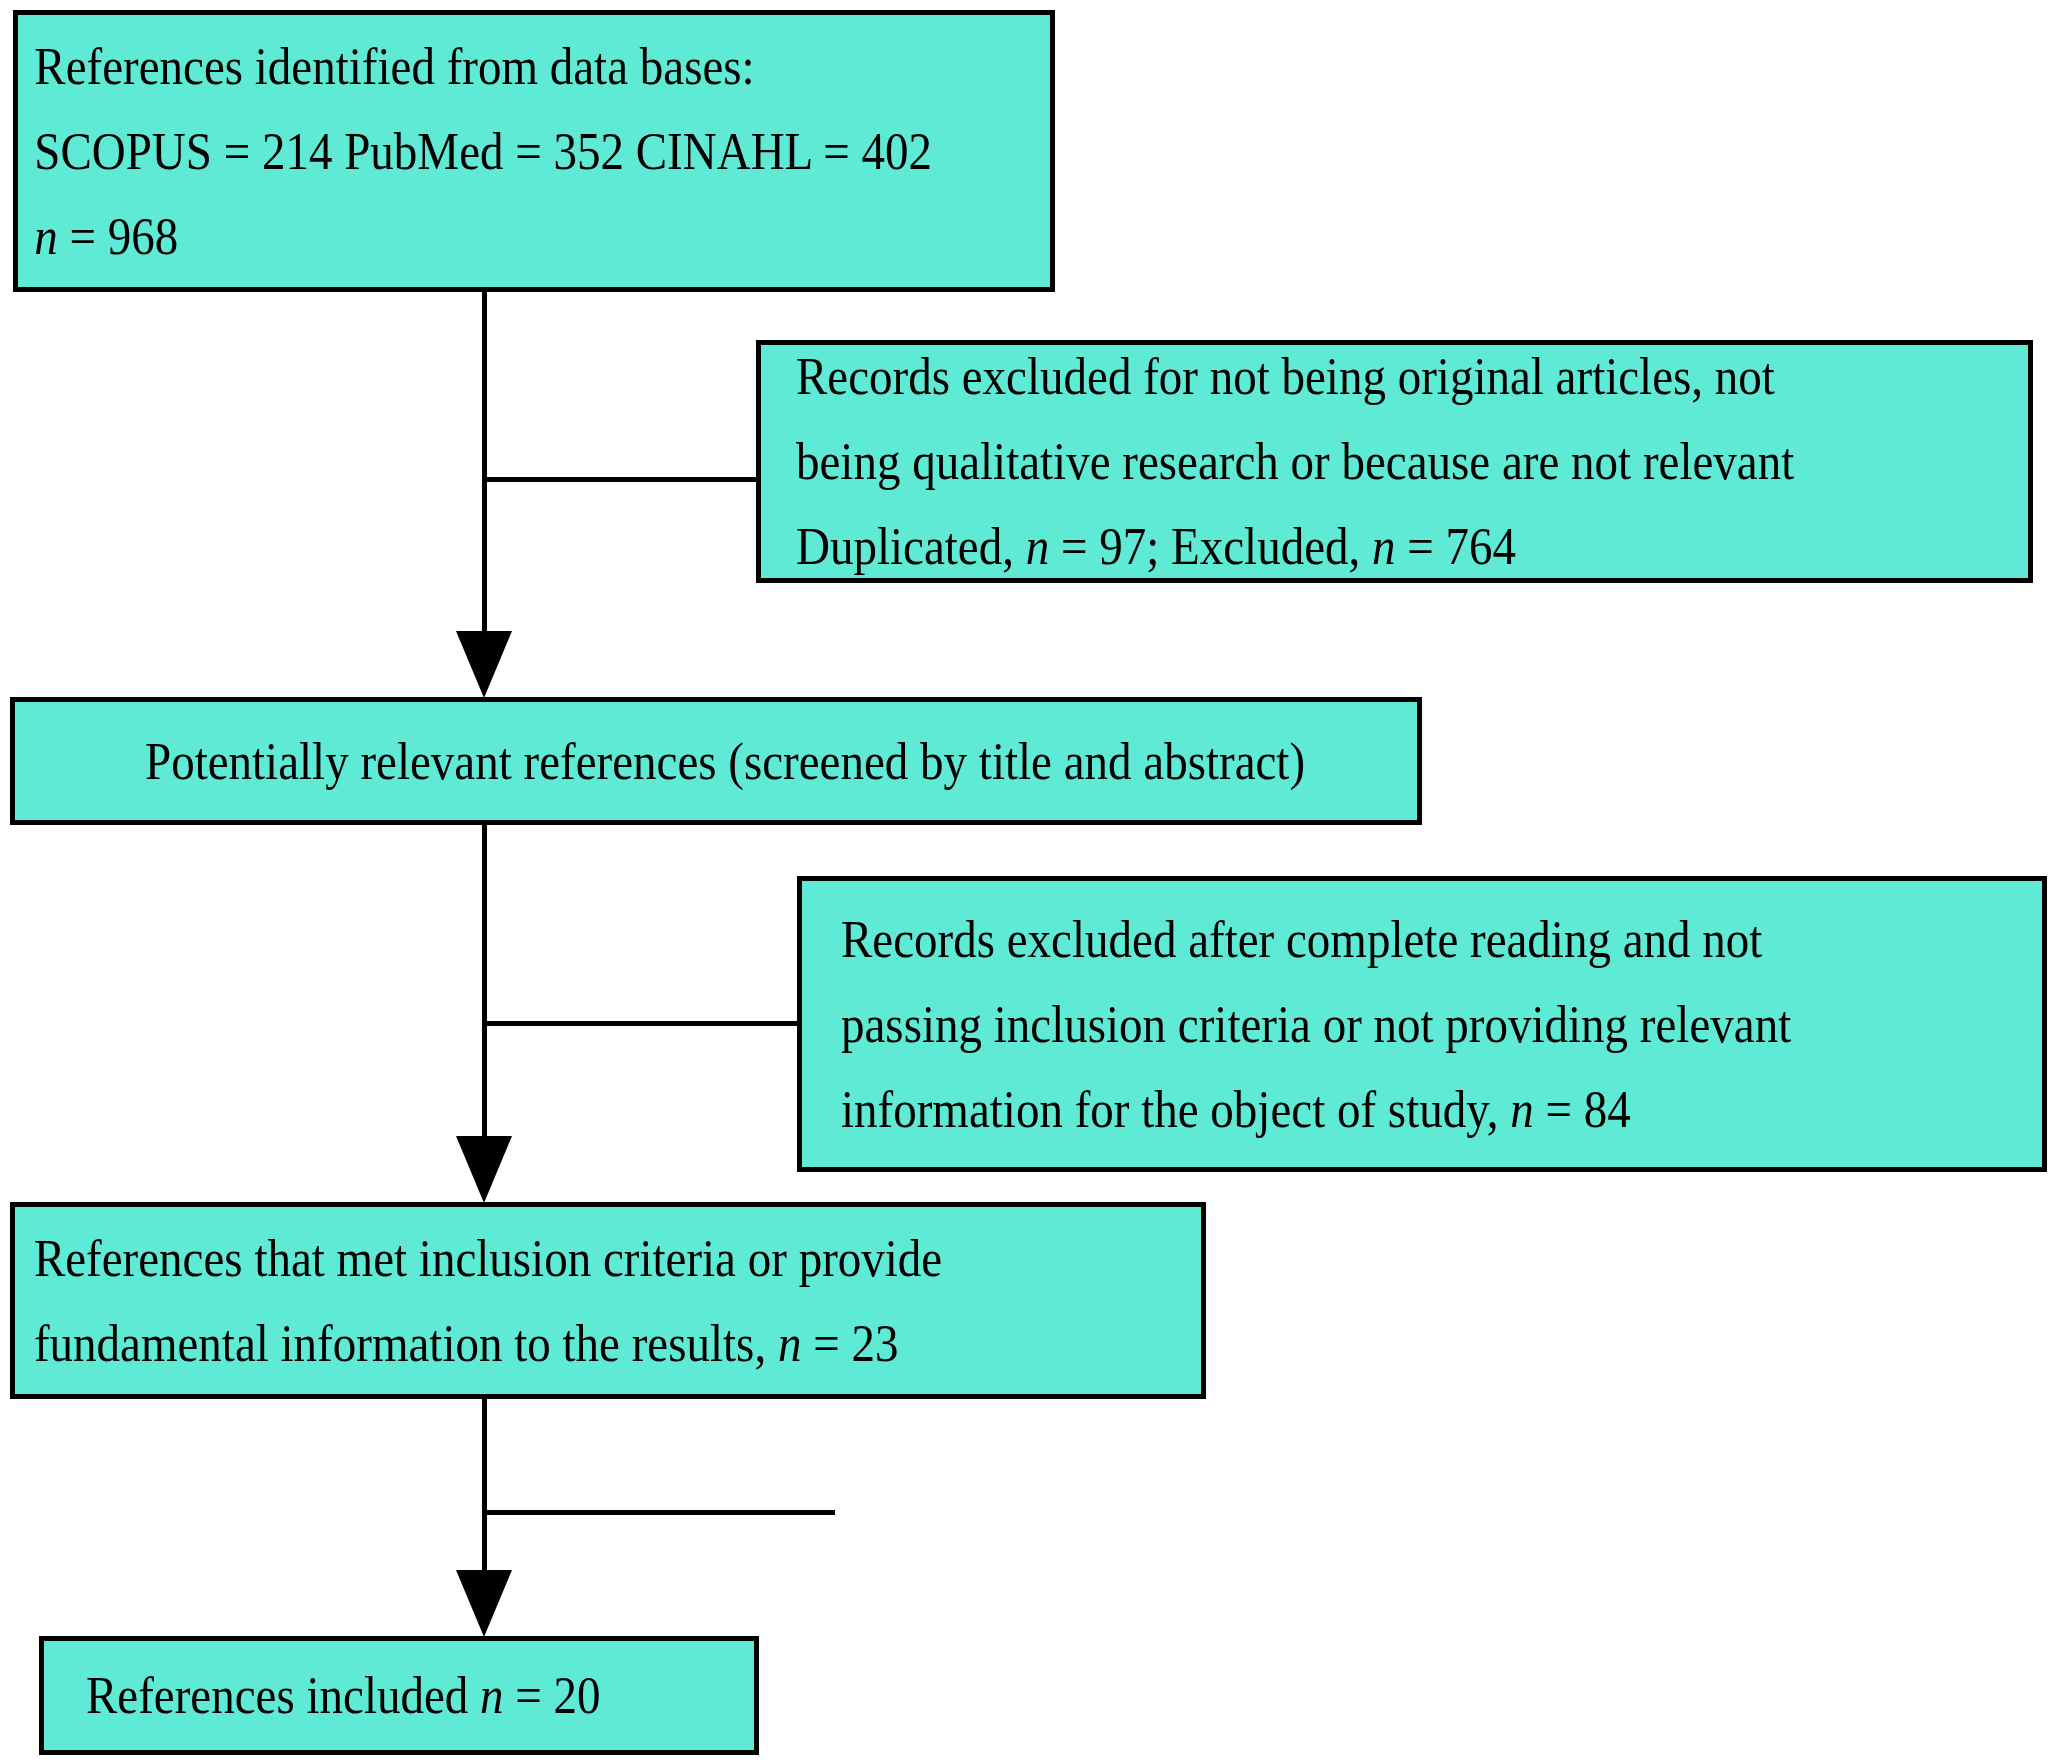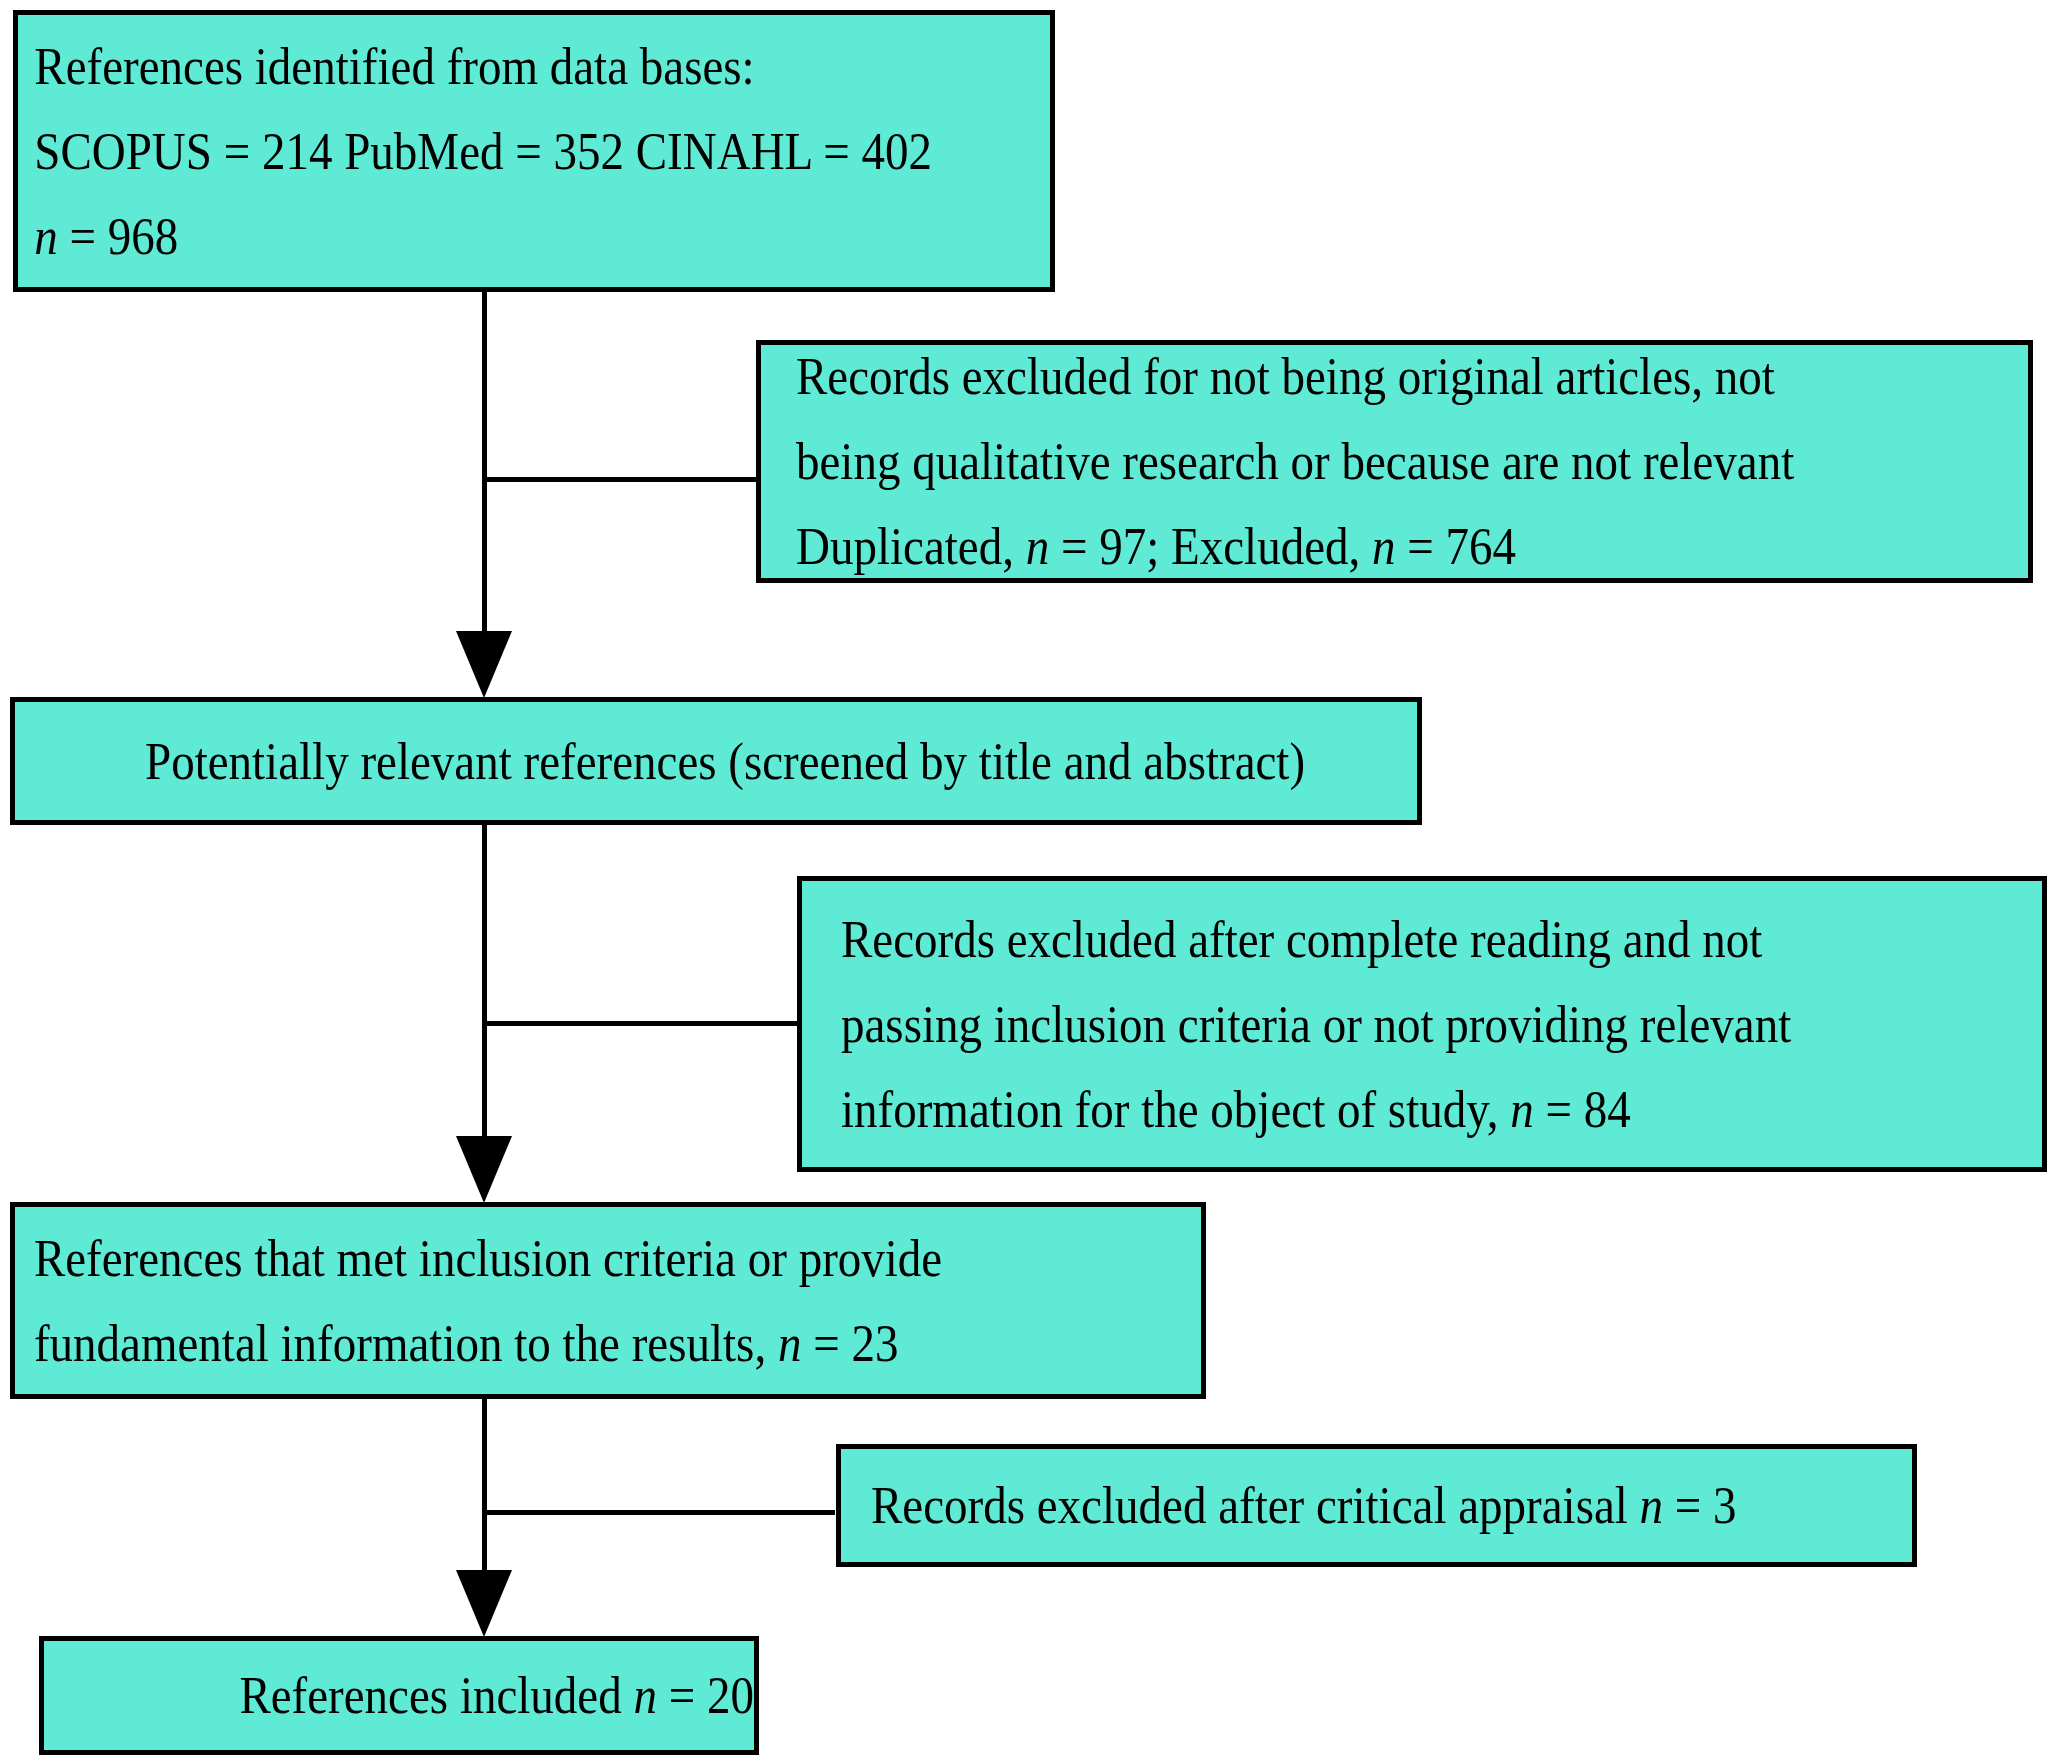--- a/index.html
+++ b/index.html
@@ -48,21 +48,21 @@
     border-top: 67px solid #000000;
   }
 
   
   #box-identified        { left: 13.3px;   top: 10.4px;   width: 1042px; height: 282px; padding-left: 16px; }
   #box-excluded-screening{ left: 756px; top: 340px;  width: 1277px; height: 243px; padding-left: 35px; }
   #box-screened          { left: 9.8px;   top: 697px; width: 1412px; height: 128px; padding-left: 18.5px; text-align: center; }
   #box-excluded-fulltext { left: 797px; top: 876px; width: 1250px; height: 296px; padding-left: 39px; }
   #box-included-criteria { left: 10.4px;   top: 1202px; width: 1196px; height: 197px; padding-left: 18.5px; }
   #box-excluded-appraisal{ left: 836px; top: 1444px; width: 1081px; height: 123px; padding-left: 30px; }
-  #box-included-final    { left: 39px;   top: 1636px; width: 720px; height: 119px; padding-left: 42px; text-align: right; }
+  #box-included-final    { left: 39px;   top: 1636px; width: 720px; height: 119px; padding-left: 42px; }
 
   
   #v1 { left: 482px; top: 292px;  height: 345px; }
   #h1 { left: 484px; top: 477px;  width: 272px; }
   #a1 { left: 456px; top: 631px; }
 
   #v2 { left: 482px; top: 825px; height: 317px; }
   #h2 { left: 484px; top: 1021px; width: 313px; }
   #a2 { left: 456px; top: 1136px; }
 
@@ -95,23 +95,20 @@
       <div class="line"><span>Records excluded after complete reading and not</span></div>
       <div class="line"><span>passing inclusion criteria or not providing relevant</span></div>
       <div class="line"><span>information for the object of study, </span><span class="it">n</span><span> = 84</span></div>
     </div>
 
   <div class="box" id="box-included-criteria">
       <div class="line"><span>References that met inclusion criteria or provide</span></div>
       <div class="line"><span>fundamental information to the results, </span><span class="it">n</span><span> = 23</span></div>
     </div>
 
-  <div class="box" id="box-excluded-appraisal">
-      <div class="line"><span>Records excluded after critical appraisal </span><span class="it">n</span><span> = 3</span></div>
-    </div>
 
   <div class="box" id="box-included-final">
       <div class="line"><span>References included </span><span class="it">n</span><span> = 20</span></div>
     </div>
 
   <div class="vline" id="v1"></div>
   <div class="hline" id="h1"></div>
   <div class="arrowhead" id="a1"></div>
 
   <div class="vline" id="v2"></div>

